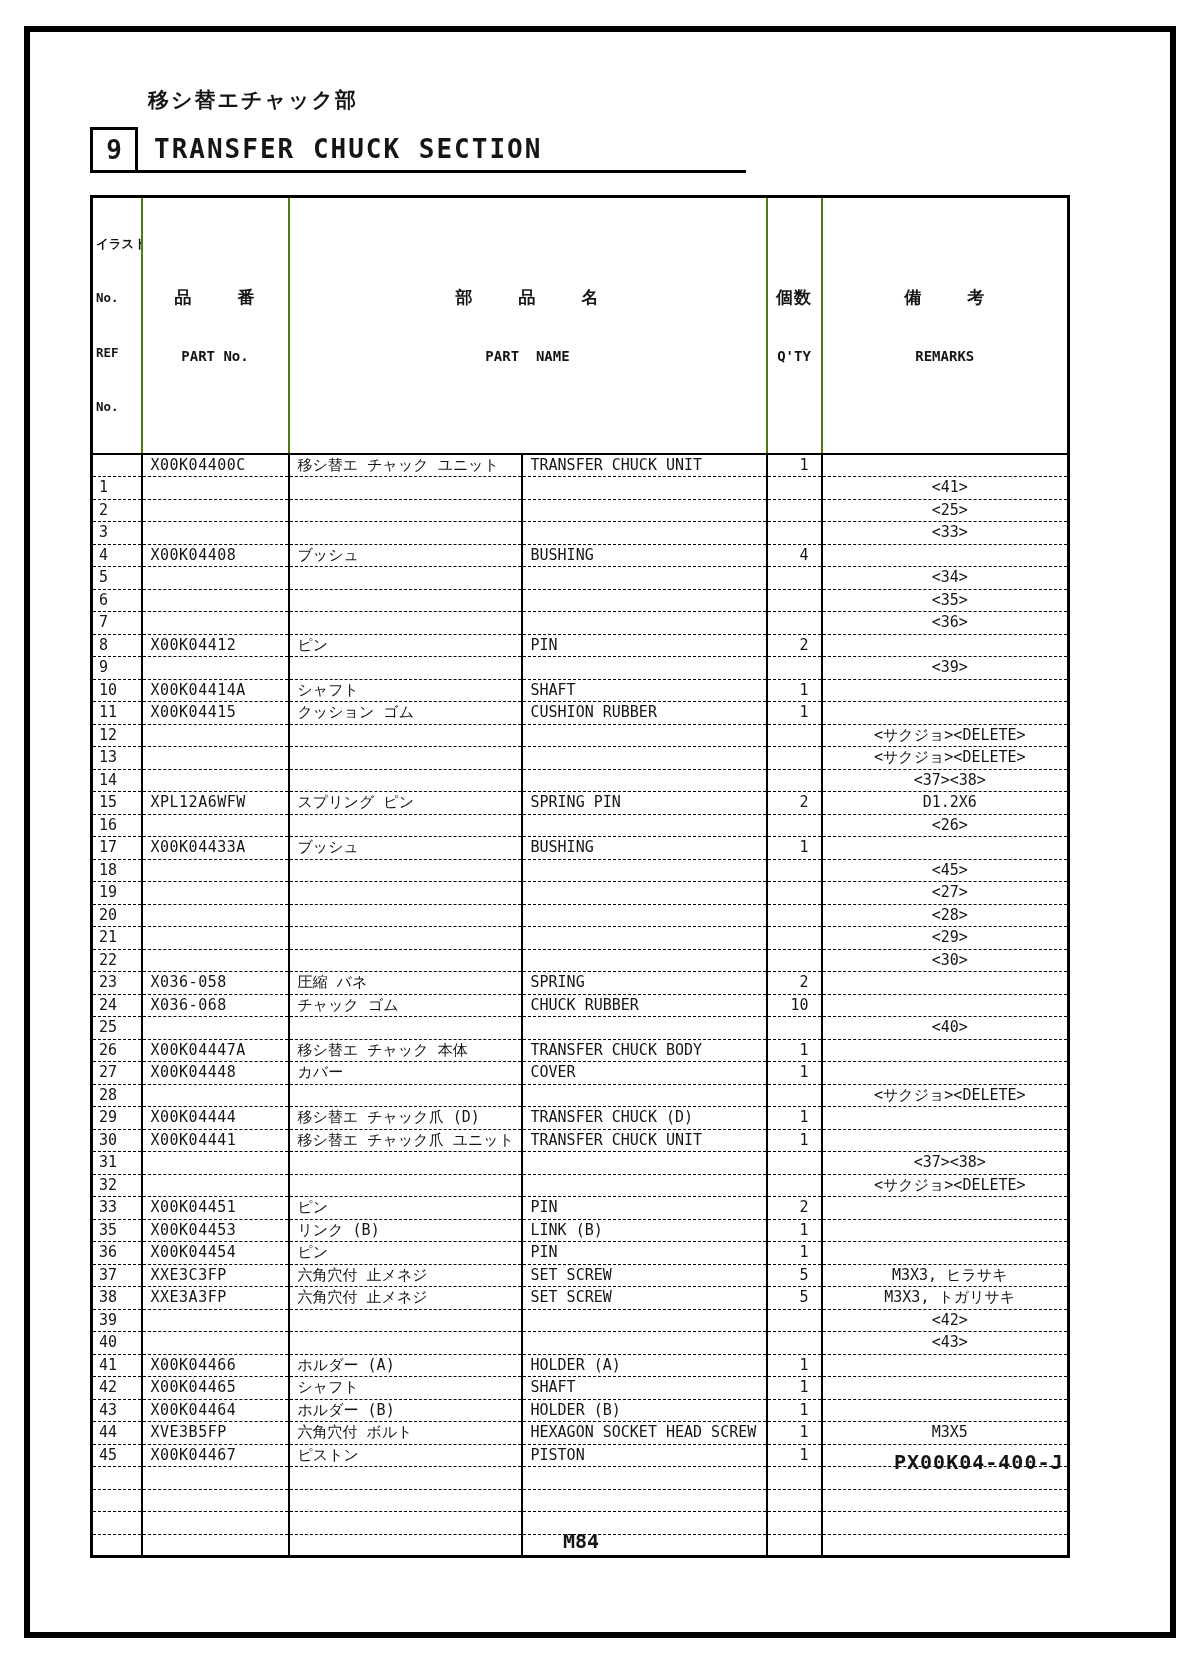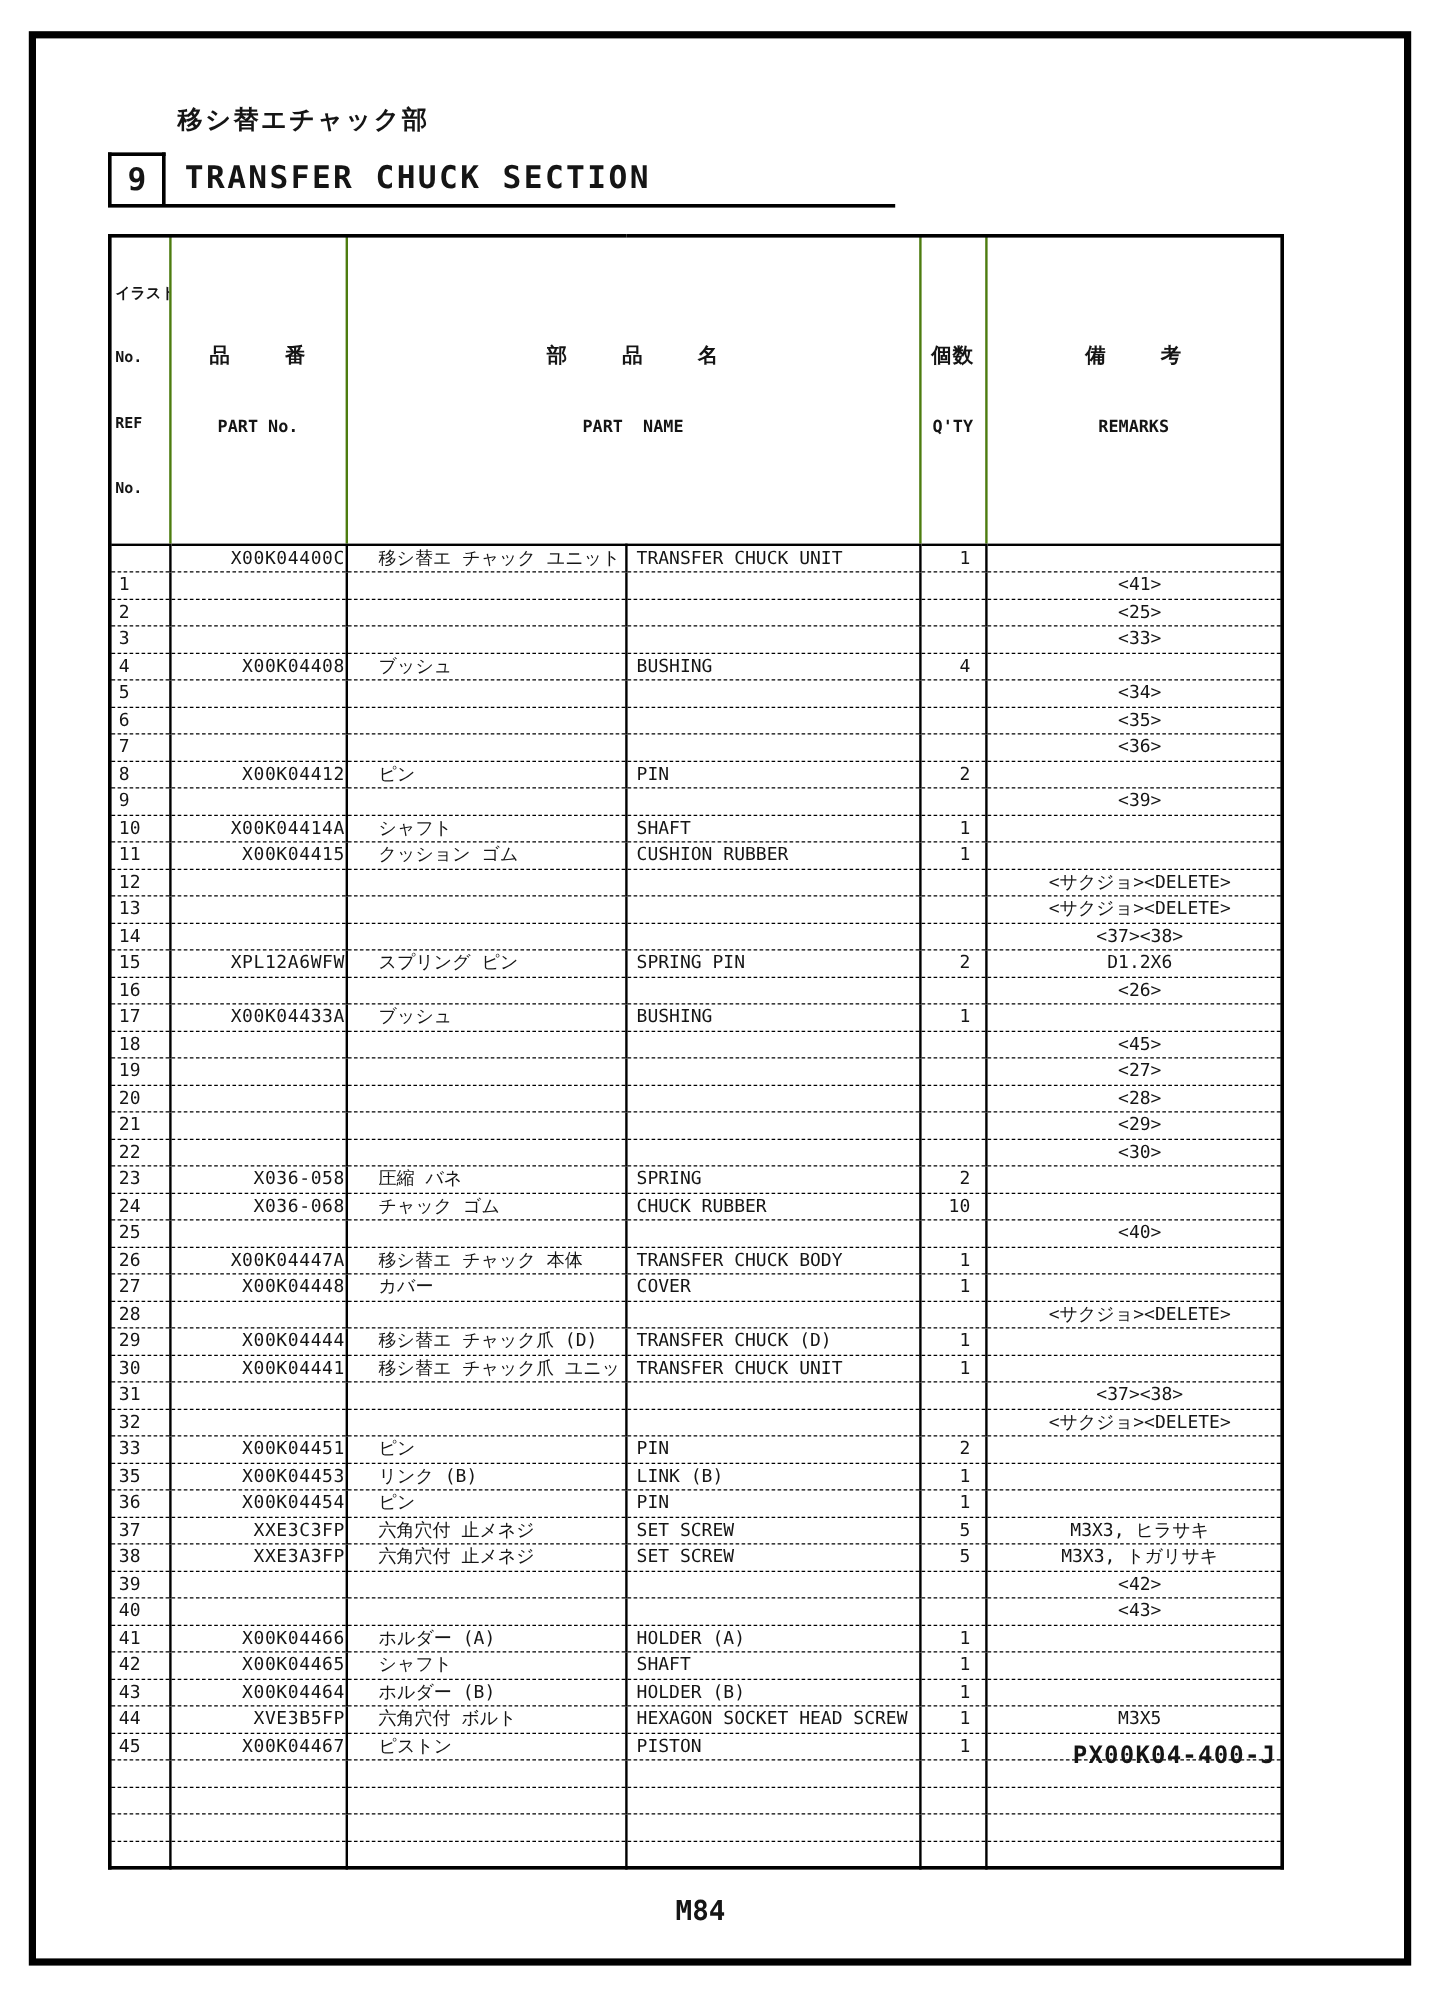--- a/index.html
+++ b/index.html
@@ -54,32 +54,32 @@
     border-left:2px solid #000;
     border-top:1px dashed #000;
     font-size:15px; line-height:1;
   }
   .parts-table tbody td:first-child { border-left:none; }
   .parts-table tbody tr { height:22.5px; }
   .hdr-line-lg { font-size:17px; letter-spacing:1px; line-height:1.45; }
   .hdr-line-sm { font-size:14px; line-height:1.35; }
   .hdr-ref div { font-size:12.5px; line-height:1.3; text-align:left; padding-left:3px; }
   .c-ref { text-align:left; padding-left:6px; }
-  .c-pno { padding-left:8px; letter-spacing:0.5px;text-align:right; }
-  .c-njp { padding-left:26px; font-size:14px; }
+  .c-pno { padding-left:8px; letter-spacing:0.5px; }
+  .c-njp { padding-left:8px; font-size:14px; }
   .c-nen { padding-left:8px; }
   .c-qty { text-align:right; padding-right:12px; }
   .c-rem { padding-left:10px; font-size:14px;text-align:center; }
   .footer-code {
     position:absolute; left:894px; top:1450px;
     font-size:20px; letter-spacing:1px; font-weight:bold;
   }
   .footer-page {
-    position:absolute; left:563px; top:1580px;
-    font-size:23px; font-weight:bold;
+    position:absolute; left:563px; top:1529px;
+    font-size:20px; font-weight:bold;
   }
 </style>
 </head>
 <body>
 
 <div class="page-frame"></div>
 
 <div class="jp-title">移シ替エチャック部</div>
 
 <div class="section-bar">

